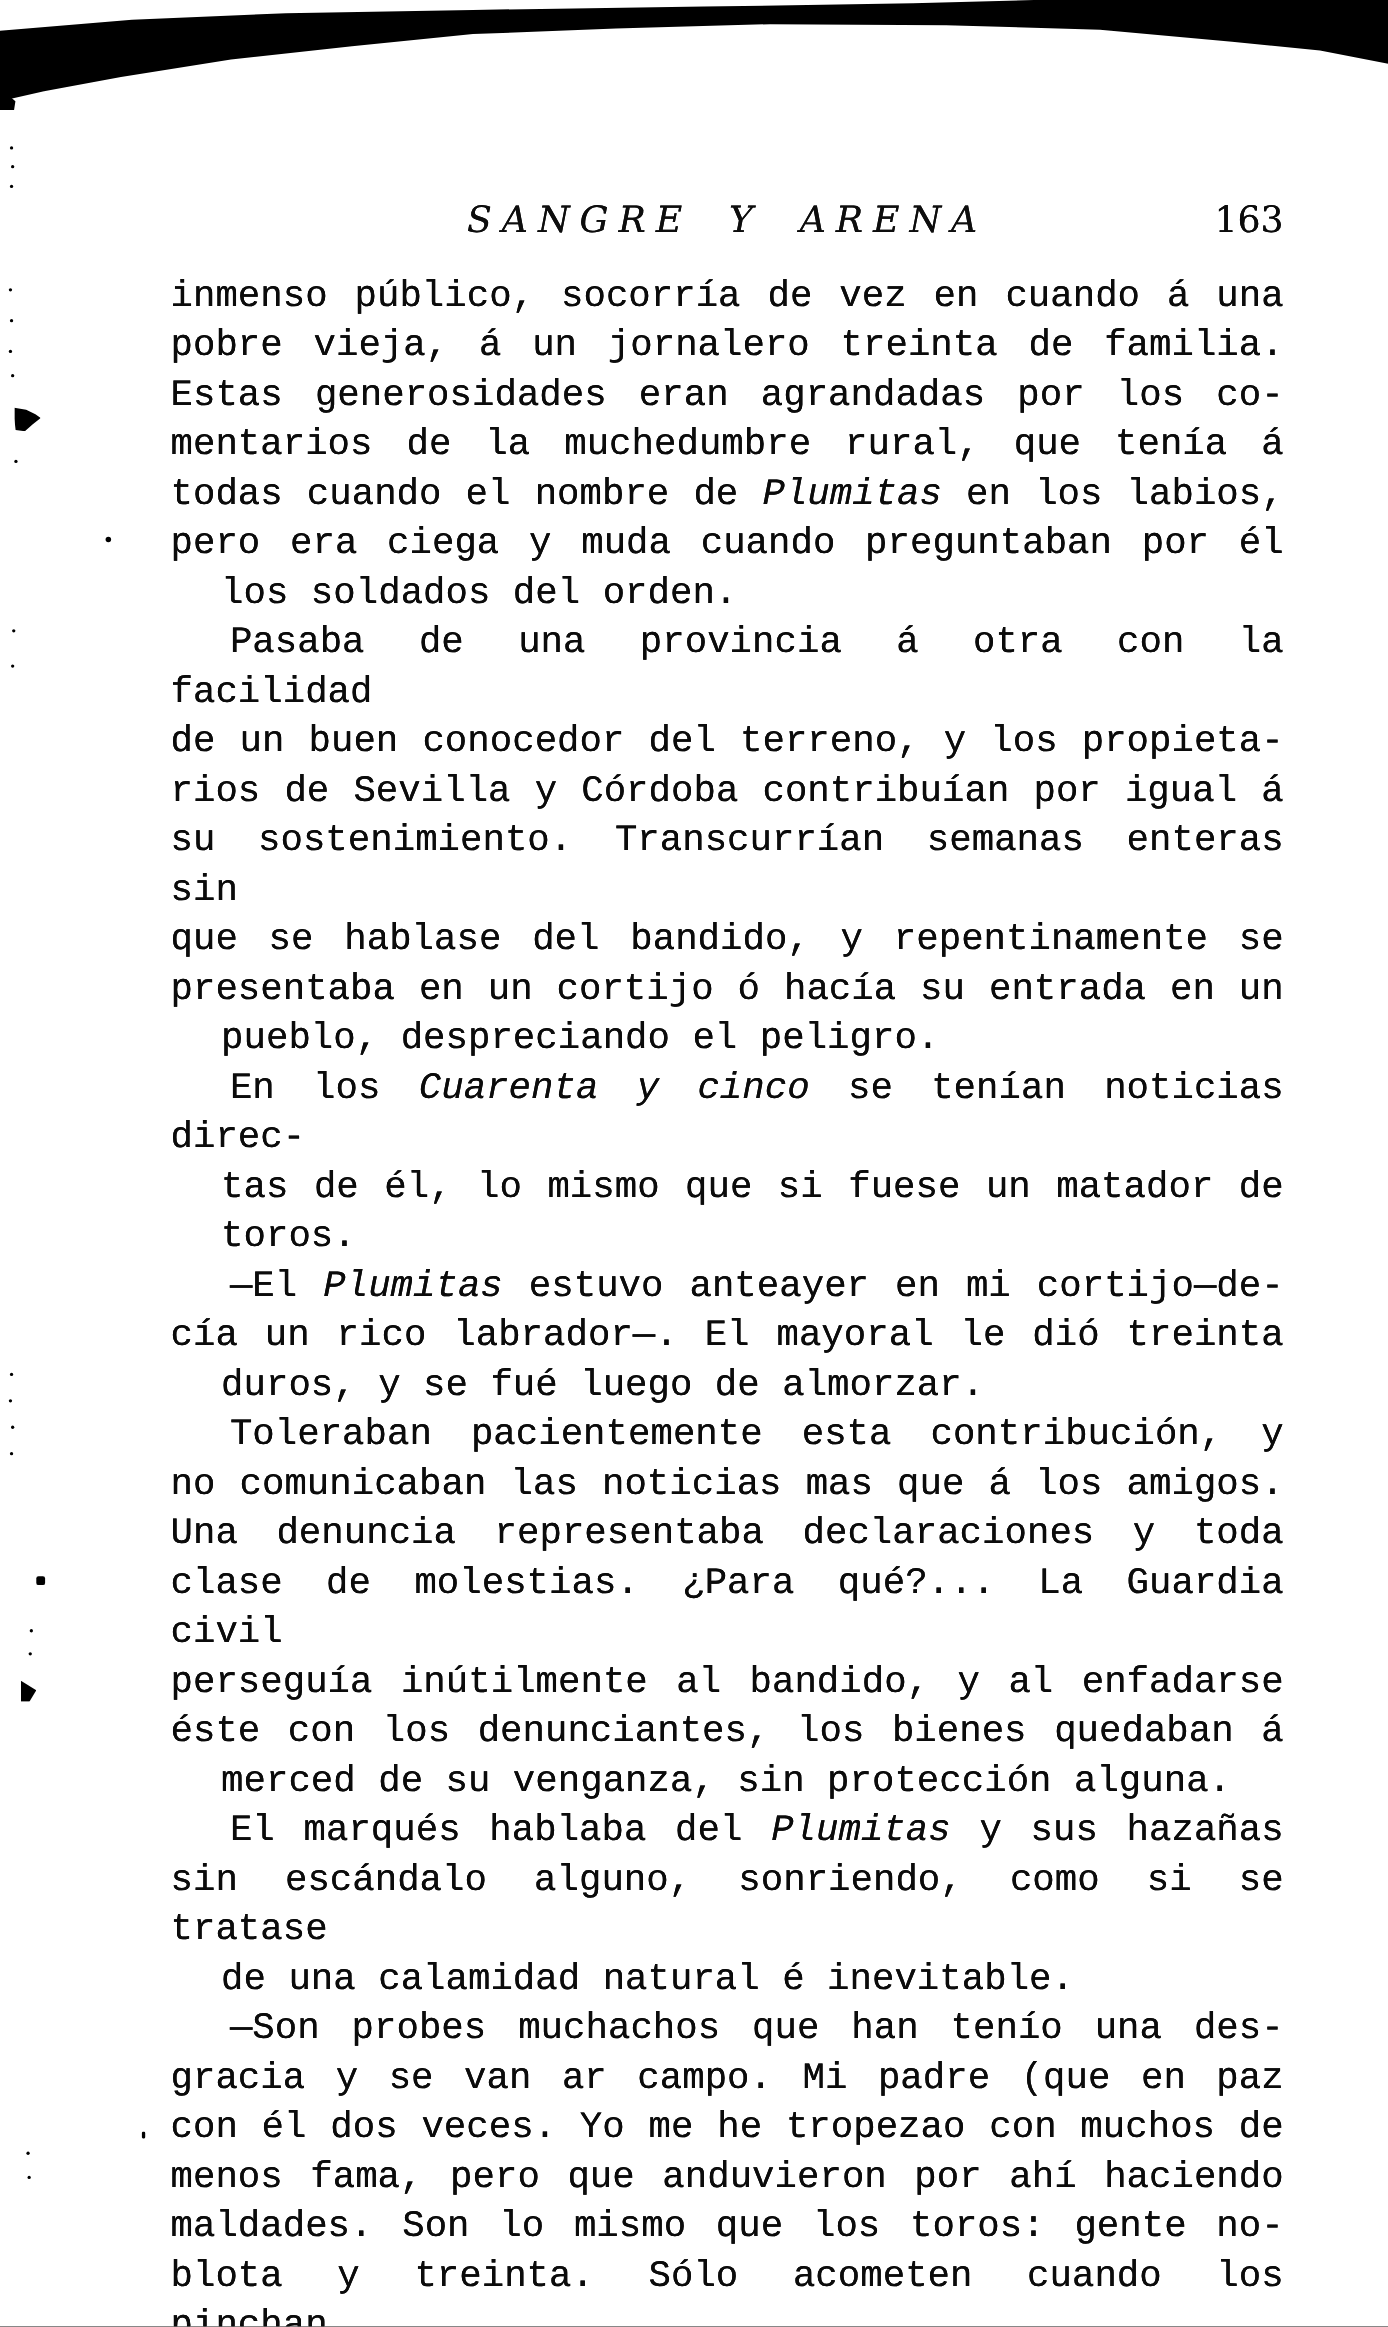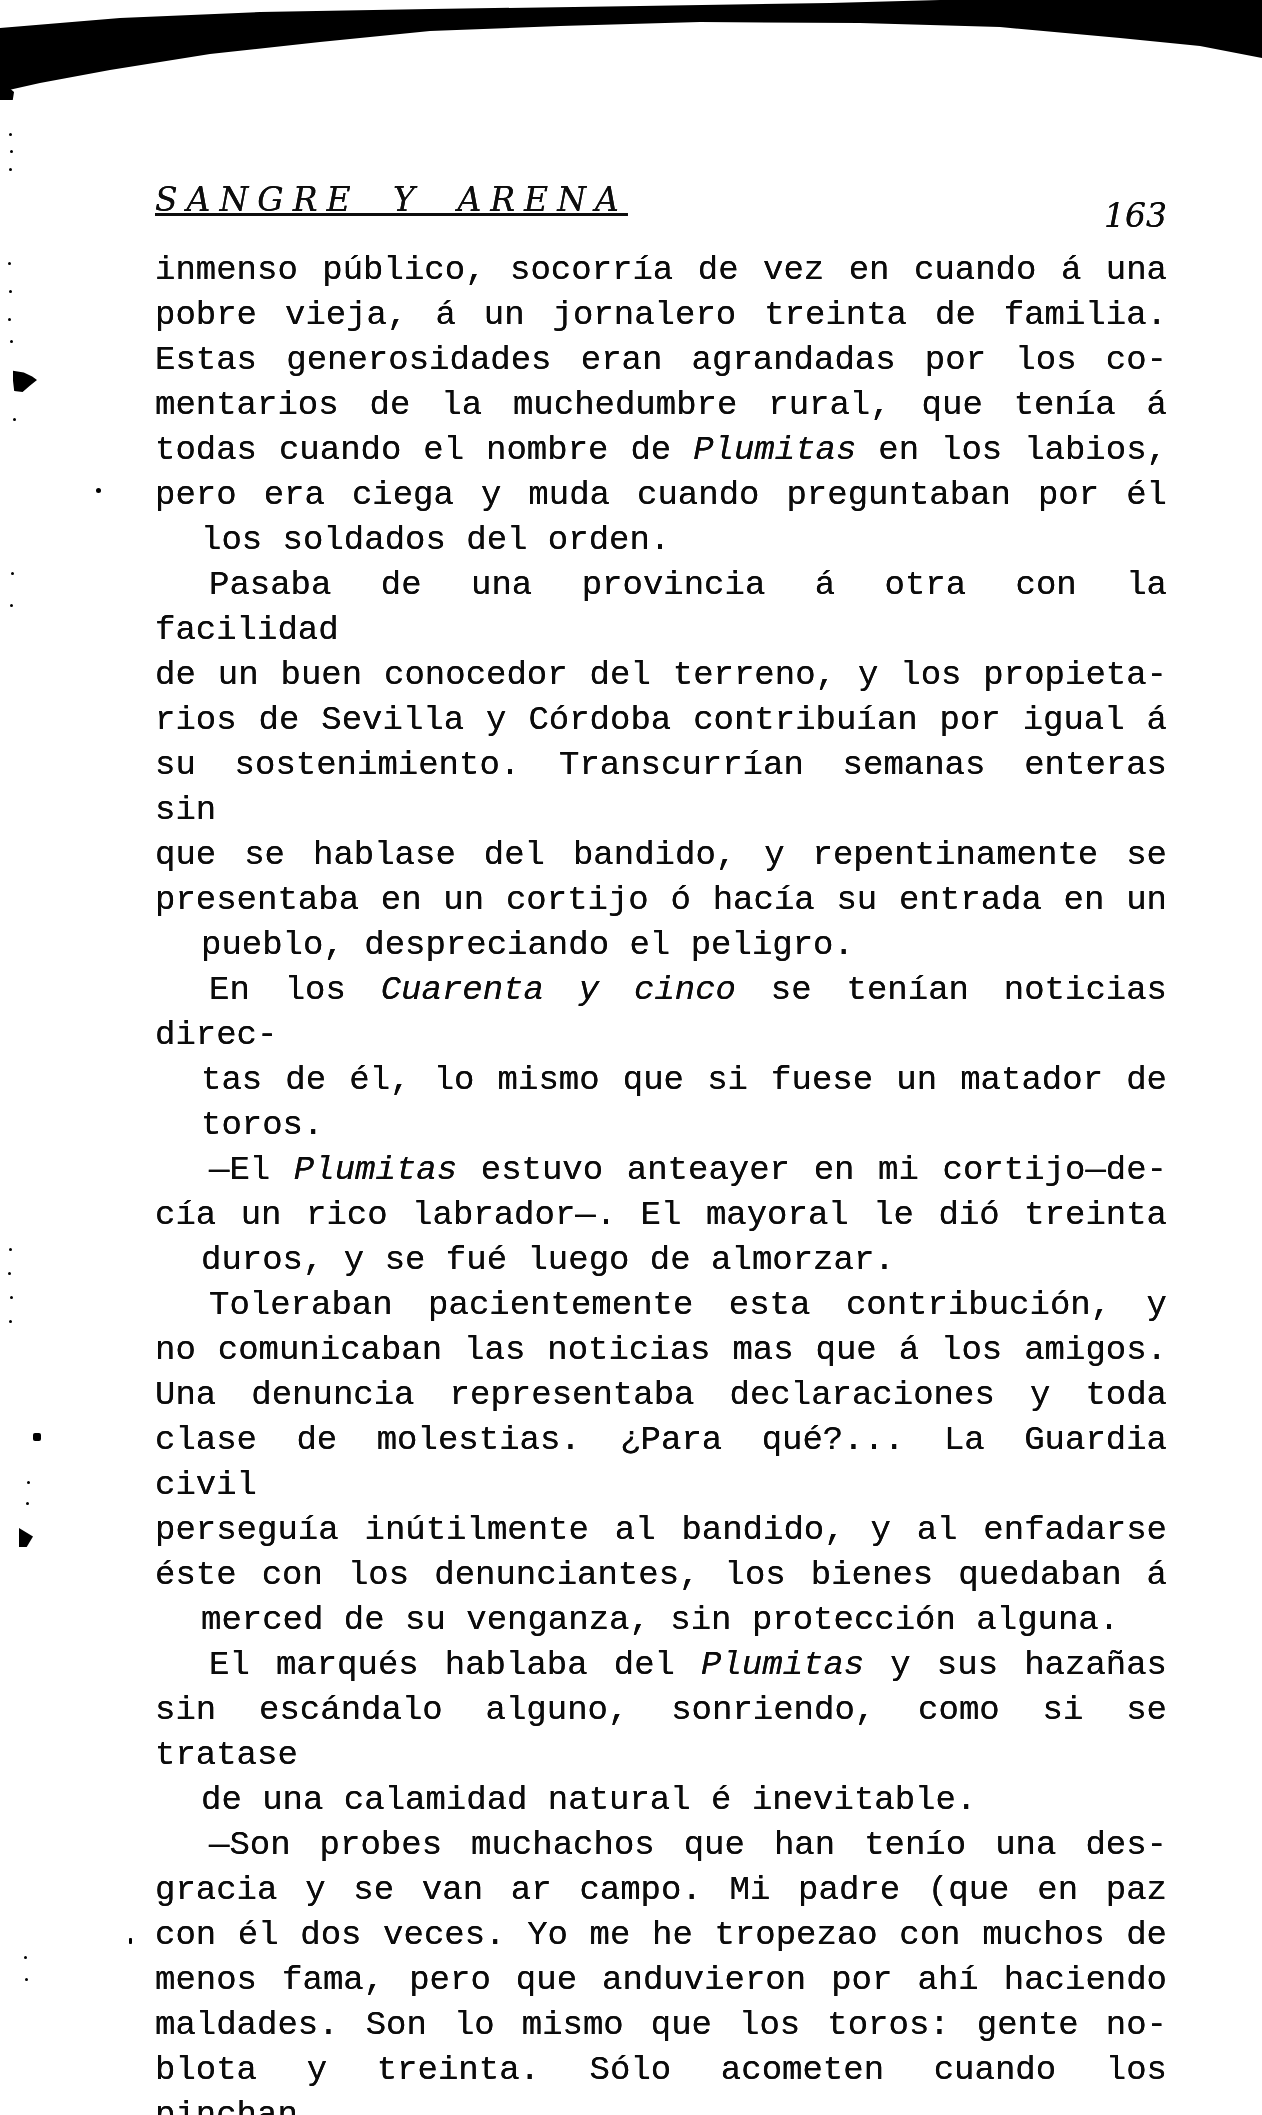--- a/index.html
+++ b/index.html
@@ -13,29 +13,28 @@
     color: #0b0b0b;
   }
   
   .scan-band { position: absolute; top: 0; left: 0; width: 1262px; height: 100px; }
   
   .running-header {
     position: absolute;
     top: 180px; left: 155px; width: 1012px; height: 48px;
   }
   .header-title {
-    display: block; 
+    display: block; text-align: center;
     font-style: italic; font-size: 33px; letter-spacing: 9px; word-spacing: 14px;
     color: #0d0d0d;
     text-shadow: 0 0 0.5px currentColor;
-    text-decoration: underline;
   }
   .header-page-number {
-    position: absolute; right: 0; top: 16px;
-    font-style: italic; font-size: 33px;
+    position: absolute; right: 0; top: 0;
+    font-size: 33px;
     text-shadow: 0 0 0.5px currentColor;
   }
   
   .text-column {
     position: absolute;
     top: 248px; left: 155px; width: 1012px;
     font-size: 34px; line-height: 45px;
     text-shadow: 0 0 0.6px currentColor;
     font-family: Liberation Mono, monospace;
   }

